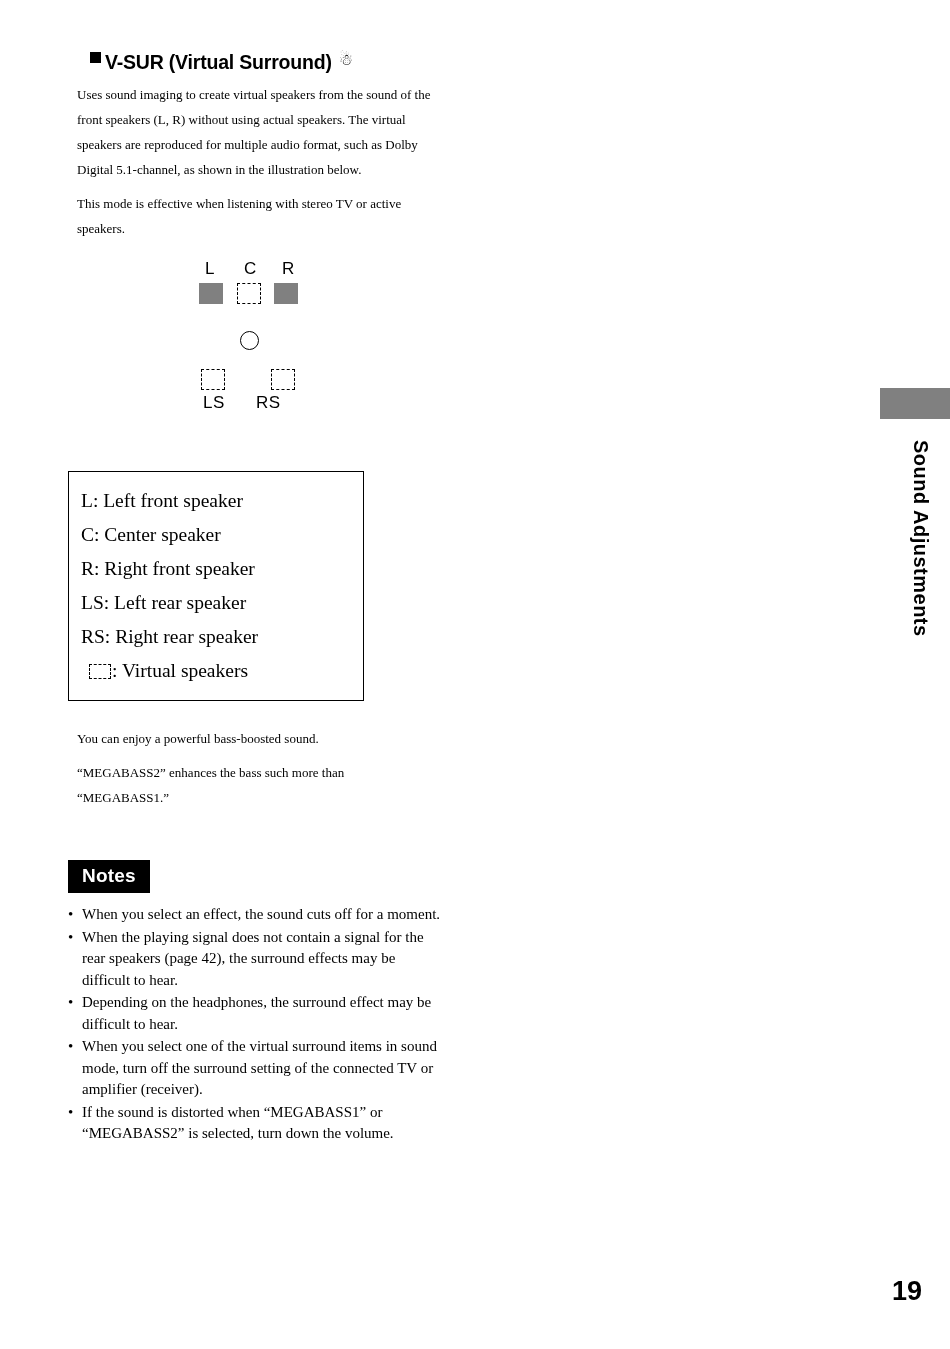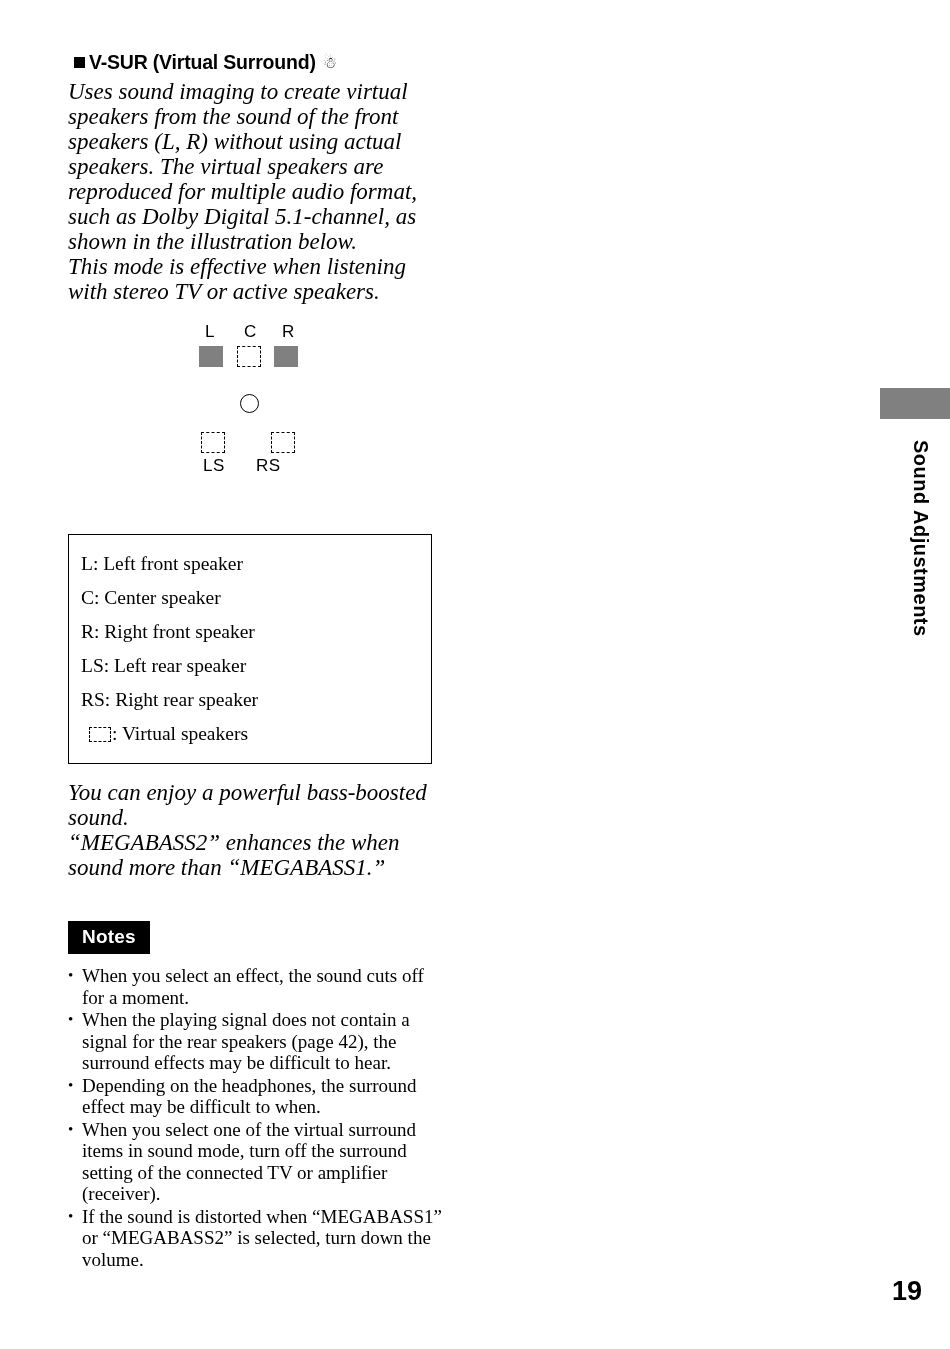--- a/index.html
+++ b/index.html
@@ -30,23 +30,22 @@
     top: 52px;
     width: 380px;
   }
 
   
   .section-head {
     font-family: "Liberation Sans", sans-serif;
     font-weight: bold;
     font-size: 19.5px;
     line-height: 1.1;
-    margin: 0 0 6px 0;
+    margin: 0 0 6px 16px;
     display: flex;
-    align-items: center;
     letter-spacing: -0.2px;
     padding-left: 6px;
   }
   .sq-bullet {
     display: inline-block;
     width: 11px;
     height: 11px;
     background: #000;
     margin-right: 4px;
     flex: 0 0 auto;
@@ -55,25 +54,24 @@
   }
   .speaker-glyph {
     display: inline-block;
     margin-left: 7px;
     font-size: 16px;
     line-height: 1;
     font-family: "DejaVu Sans", sans-serif;
   }
 
   p.body {
-    font-size: 23px;
+    font-size: 13px;
     line-height: 25px;
-    margin: 0;
+    margin: 9px;
     font-family: "Liberation Serif", serif;
-    font-style: italic;
   }
   p.body + p.body { margin-top: 0px; }
 
   
   .diagram {
     position: relative;
     width: 380px;
     height: 190px;
     margin-top: 18px;
   }
@@ -100,21 +98,21 @@
     height: 19px;
     border: 1.4px solid #000;
     border-radius: 50%;
     box-sizing: border-box;
   }
 
   
   .legend {
     margin-top: 22px;
     border: 1px solid #000;
-    width: 364px;
+    width: 296px;
     box-sizing: border-box;
     padding: 12px 14px 12px 12px;
   }
   .legend-line {
     font-size: 19.5px;
     line-height: 34px;
     white-space: nowrap;
   }
   .legend-swatch {
     display: inline-block;
@@ -140,21 +138,21 @@
     margin-top: 41px;
     letter-spacing: 0.2px;
   }
   ul.notes {
     list-style: none;
     margin: 11px 0 0 0;
     padding: 0;
     width: 378px;
   }
   ul.notes li {
-    font-size: 19px;
+    font-size: 15px;
     line-height: 21.5px;
     padding-left: 14px;
     position: relative;
     margin-bottom: 1px;
   }
   ul.notes li::before {
     content: "\2022";
     position: absolute;
     left: 0;
     top: 0;
@@ -241,29 +239,29 @@
       <div class="legend-line">
         <span class="legend-swatch"></span><span>: Virtual speakers</span>
       </div>
     </div>
 
     <div class="spacer-gap"></div>
 
     
 
     <p class="body">You can enjoy a powerful bass-boosted sound.</p>
-    <p class="body">“MEGABASS2” enhances the when sound more than “MEGABASS1.”</p>
+    <p class="body">“MEGABASS2” enhances the bass such more than “MEGABASS1.”</p>
 
     
     <div class="notes-tag">Notes</div>
 
     <ul class="notes">
       <li>When you select an effect, the sound cuts off for a moment.</li>
       <li>When the playing signal does not contain a signal for the rear speakers (page 42), the surround effects may be difficult to hear.</li>
-      <li>Depending on the headphones, the surround effect may be difficult to when.</li>
+      <li>Depending on the headphones, the surround effect may be difficult to hear.</li>
       <li>When you select one of the virtual surround items in sound mode, turn off the surround setting of the connected TV or amplifier (receiver).</li>
       <li>If the sound is distorted when “MEGABASS1” or “MEGABASS2” is selected, turn down the volume.</li>
     </ul>
 
   </div>
 
   <div class="side-tab-bar"></div>
   <div class="side-tab-text">Sound Adjustments</div>
 
   <div class="page-number">19</div>

